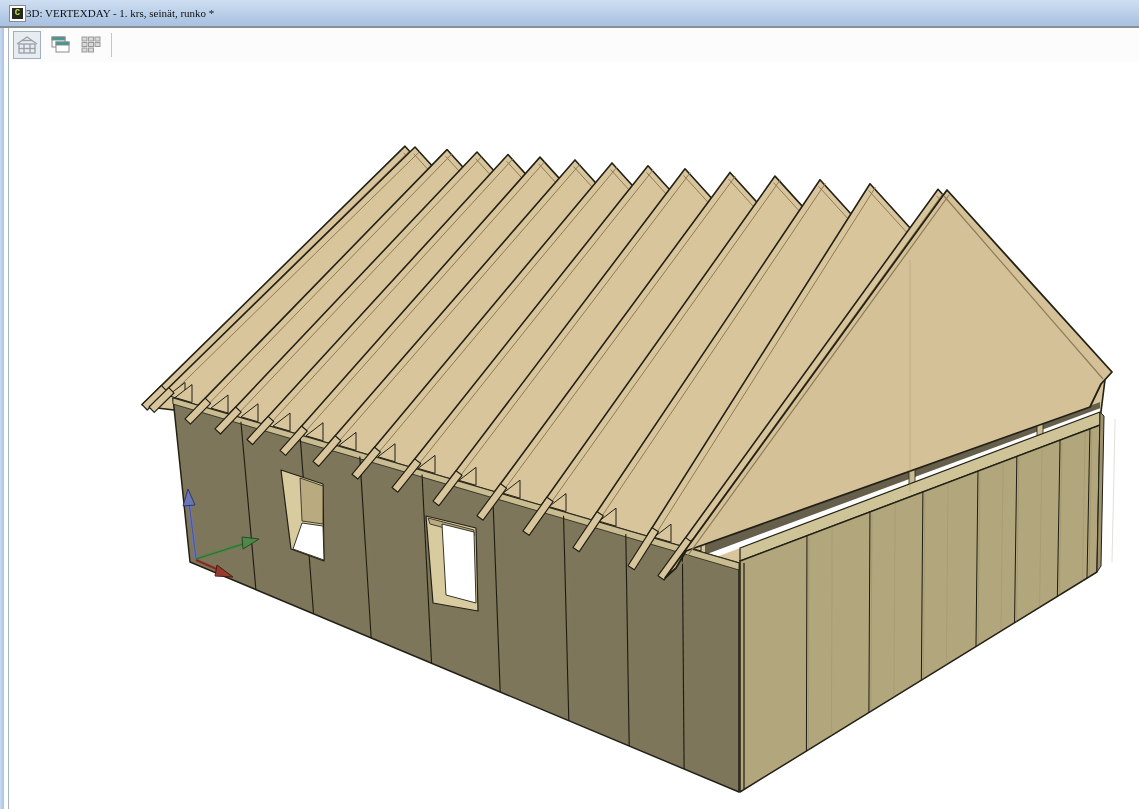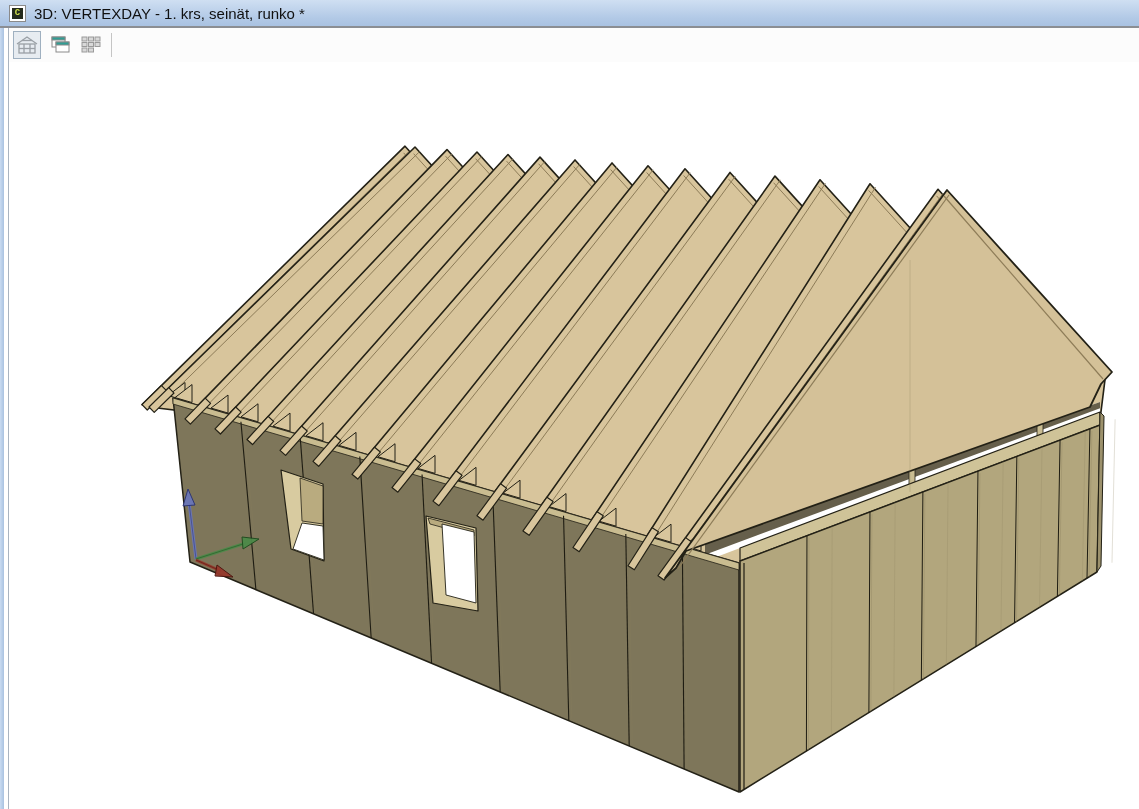--- a/index.html
+++ b/index.html
@@ -18,21 +18,21 @@
     width:17px;height:17px;margin-left:9px;background:#ffffff;
     border:1px solid #8a8a8a;display:flex;align-items:center;justify-content:center;
     box-sizing:border-box;
   }
   .title-icon .inner{
     width:11px;height:11px;background:#232a1c;color:#cfe04a;
     font-size:9px;font-weight:bold;line-height:11px;text-align:center;
     font-family:"Liberation Mono",monospace;
   }
   .title-text{
-    margin-left:8px;font-size:15px;color:#101010;white-space:nowrap;
+    font-size:11px;color:#101010;white-space:nowrap;font-family:Liberation Serif, serif;
   }
   .left-border{
     position:absolute;left:0;top:28px;width:4px;height:781px;
     background:linear-gradient(90deg,#c9dbf1,#a9c2e1);z-index:9;
   }
   .client-edge{
     position:absolute;left:8px;top:28px;width:1px;height:781px;
     background:#aab4c0;z-index:9;
   }
   .toolbar{

